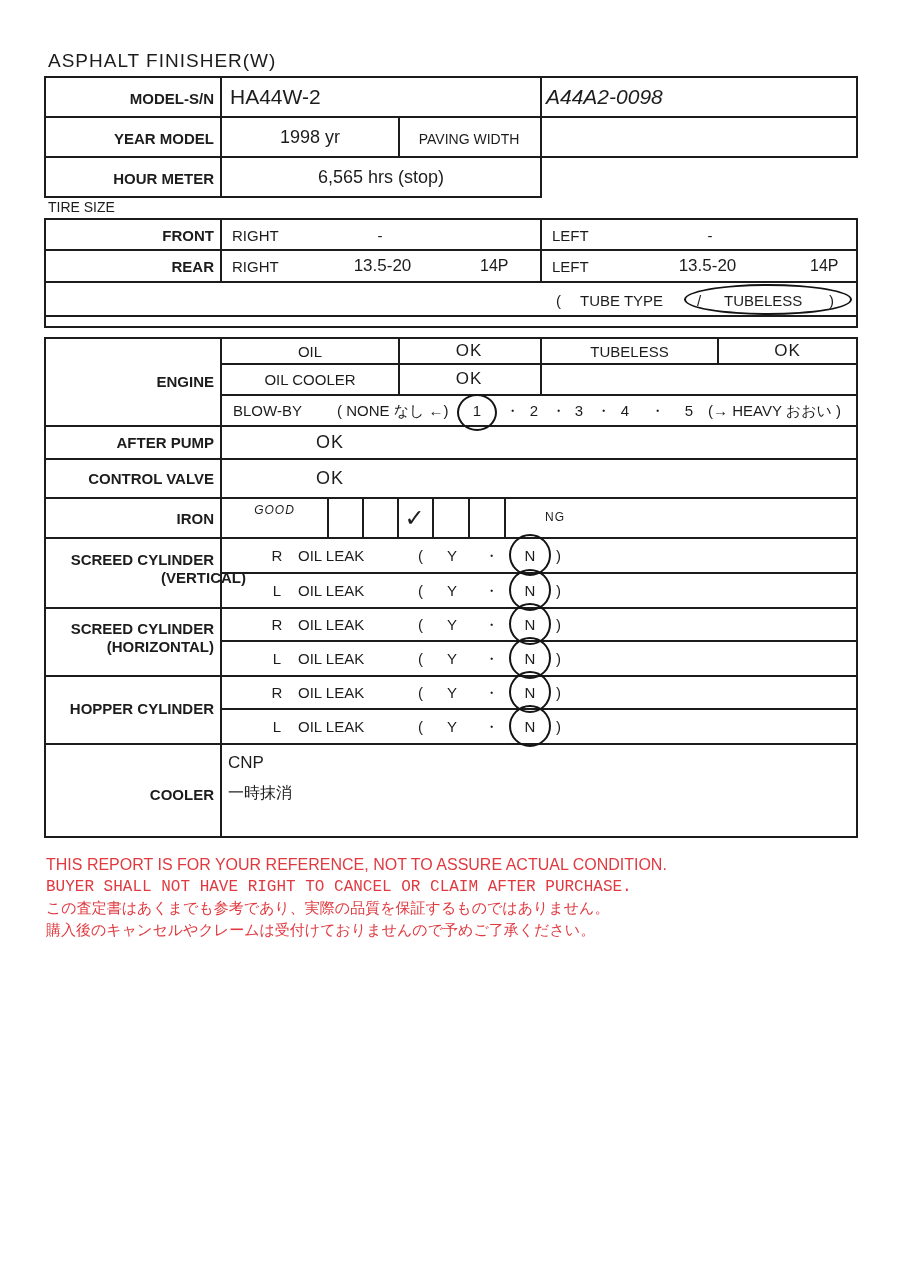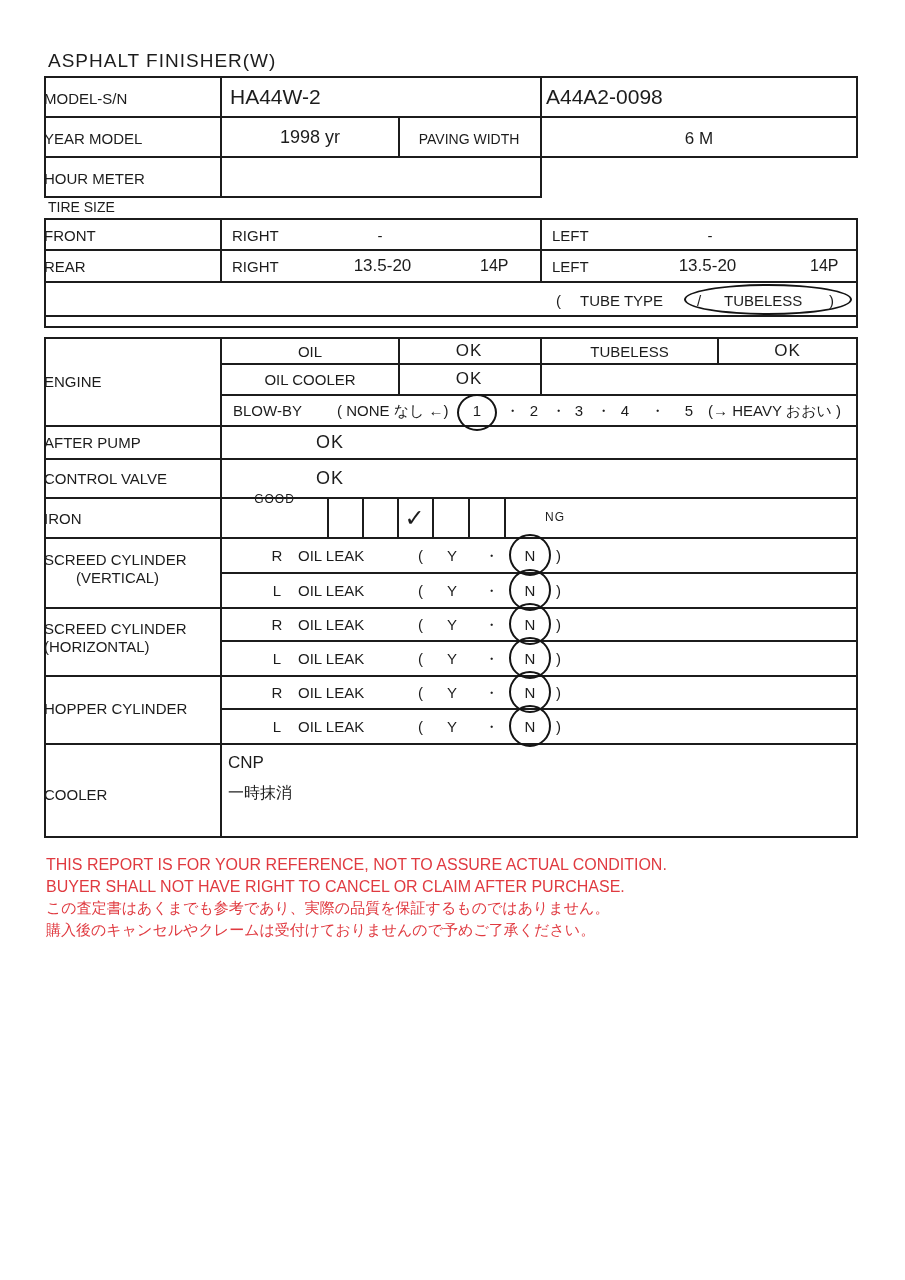--- a/index.html
+++ b/index.html
@@ -2,21 +2,21 @@
 <html><head>
 <meta charset="utf-8">
 <style>
   html,body{margin:0;padding:0;background:#fff;}
   .page{position:relative;width:905px;height:1280px;background:#ffffff;
         font-family:"Liberation Sans","DejaVu Sans",sans-serif;color:#1c1c1c;overflow:hidden;}
   .box{position:absolute;border:2px solid #1c1c1c;box-sizing:border-box;background:transparent;}
   .hl{position:absolute;height:2px;background:#1c1c1c;}
   .vl{position:absolute;width:2px;background:#1c1c1c;}
   .t{position:absolute;white-space:nowrap;line-height:1.15;font-size:15px;}
-  .r{text-align:left;}
+  .r{text-align:right;font-weight:bold;}
   .c{text-align:center;}
   .big{font-size:21px;}
   .ok{font-size:17px;letter-spacing:1px;}
   .sm{font-size:12px;letter-spacing:1px;}
   .circ{position:absolute;border:2px solid #141414;border-radius:50%;box-sizing:border-box;}
   .chk{font-size:24px;font-weight:bold;}
   .red{color:#e03a40;}
 </style>
 </head>
 <body>
@@ -27,28 +27,28 @@
 
   <div class="box" style="left:44px;top:76px;width:814px;height:82px;"></div>
   <div class="box" style="left:44px;top:156px;width:498px;height:42px;"></div>
   <div class="hl" style="left:44px;top:116px;width:814px;"></div>
   <div class="vl" style="left:220px;top:76px;height:122px;"></div>
   <div class="vl" style="left:398px;top:116px;height:42px;"></div>
   <div class="vl" style="left:540px;top:76px;height:82px;"></div>
 
   <div class="t r" style="left:44px;top:90px;width:170px;">MODEL-S/N</div>
   <div class="t big" style="left:230px;top:85px;">HA44W-2</div>
-  <div class="t big" style="left:546px;top:85px;">A44A2-0098</div>
+  <div class="t big" style="left:546px;top:85px;font-style:italic;">A44A2-0098</div>
 
   <div class="t r" style="left:44px;top:130px;width:170px;">YEAR MODEL</div>
   <div class="t c" style="left:222px;top:127px;width:176px;font-size:18px;text-align:center;">1998 yr</div>
   <div class="t c" style="left:398px;top:131px;width:142px;font-size:14px;">PAVING WIDTH</div>
-  <div class="t c" style="left:542px;top:129px;width:314px;font-size:17px;">6 M</div>
 
   <div class="t r" style="left:44px;top:170px;width:170px;">HOUR METER</div>
+  <div class="t c" style="left:222px;top:167px;width:318px;font-size:18px;">6,565 hrs (stop)</div>
 
   <div class="t" style="left:48px;top:199px;font-size:14px;">TIRE SIZE</div>
 
   <div class="box" style="left:44px;top:218px;width:814px;height:99px;"></div>
   <div class="hl" style="left:44px;top:249px;width:814px;"></div>
   <div class="hl" style="left:44px;top:281px;width:814px;"></div>
   <div class="vl" style="left:220px;top:218px;height:65px;"></div>
   <div class="vl" style="left:540px;top:218px;height:65px;"></div>
 
   <div class="t r" style="left:44px;top:227px;width:170px;">FRONT</div>
@@ -115,21 +115,21 @@
   <div class="t c" style="left:300px;top:468px;width:60px;font-size:18px;letter-spacing:1px;">OK</div>
 
   <div class="hl" style="left:44px;top:537px;width:814px;"></div>
   <div class="vl" style="left:327px;top:497px;height:40px;"></div>
   <div class="vl" style="left:362px;top:497px;height:40px;"></div>
   <div class="vl" style="left:397px;top:497px;height:40px;"></div>
   <div class="vl" style="left:432px;top:497px;height:40px;"></div>
   <div class="vl" style="left:468px;top:497px;height:40px;"></div>
   <div class="vl" style="left:504px;top:497px;height:40px;"></div>
   <div class="t r" style="left:44px;top:510px;width:170px;">IRON</div>
-  <div class="t c sm" style="left:222px;top:493px;width:105px;">GOOD</div>
+  <div class="t c sm" style="left:222px;top:504px;width:105px;font-style:italic;">GOOD</div>
   <div class="t c chk" style="left:397px;top:504px;width:35px;">✓</div>
   <div class="t sm" style="left:545px;top:511px;">NG</div>
 
   <div class="hl" style="left:220px;top:572px;width:638px;"></div>
   <div class="hl" style="left:44px;top:607px;width:814px;"></div>
   <div class="t r" style="left:44px;top:551px;width:170px;">SCREED CYLINDER</div>
   <div class="t r" style="left:44px;top:569px;width:170px;margin-left:32px;">(VERTICAL)</div>
 
   <div class="t c" style="left:270px;top:547px;width:14px;">R</div>
   <div class="t" style="left:298px;top:547px;">OIL LEAK</div>
@@ -192,17 +192,17 @@
   <div class="t" style="left:484px;top:718px;">・</div>
   <div class="t c" style="left:523px;top:718px;width:14px;">N</div>
   <div class="t" style="left:556px;top:718px;">)</div>
   <div class="circ" style="left:509px;top:705px;width:42px;height:42px;"></div>
 
   <div class="t r" style="left:44px;top:786px;width:170px;">COOLER</div>
   <div class="t" style="left:228px;top:753px;font-size:17px;">CNP</div>
   <div class="t" style="left:228px;top:784px;font-size:16px;">一時抹消</div>
 
   <div class="t red" style="left: 46px; top: 856px; font-size: 16px; color: rgb(224, 58, 64);">THIS REPORT IS FOR YOUR REFERENCE, NOT TO ASSURE ACTUAL CONDITION.</div>
-  <div class="t red" style="left: 46px; top: 878px; font-size: 16px; color: rgb(224, 58, 64);">BUYER SHALL NOT HAVE RIGHT TO CANCEL OR CLAIM AFTER PURCHASE.</div>
+  <div class="t red" style="left: 46px; top: 878px; font-size: 16px; color: rgb(224, 58, 64); font-family: Liberation Mono, monospace;">BUYER SHALL NOT HAVE RIGHT TO CANCEL OR CLAIM AFTER PURCHASE.</div>
   <div class="t red" style="left: 46px; top: 899px; font-size: 15px; color: rgb(224, 58, 64); text-align: center;">この査定書はあくまでも参考であり、実際の品質を保証するものではありません。</div>
   <div class="t red" style="left: 46px; top: 921px; font-size: 15px; color: rgb(224, 58, 64);">購入後のキャンセルやクレームは受付けておりませんので予めご了承ください。</div>
 
 </div>
 
 </body></html>

